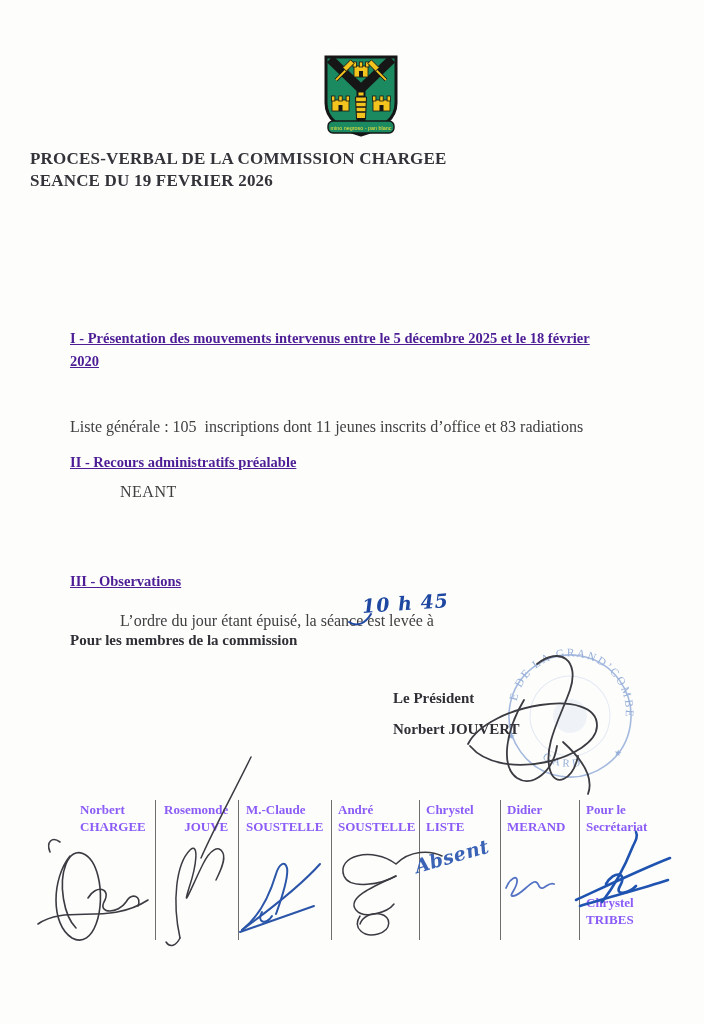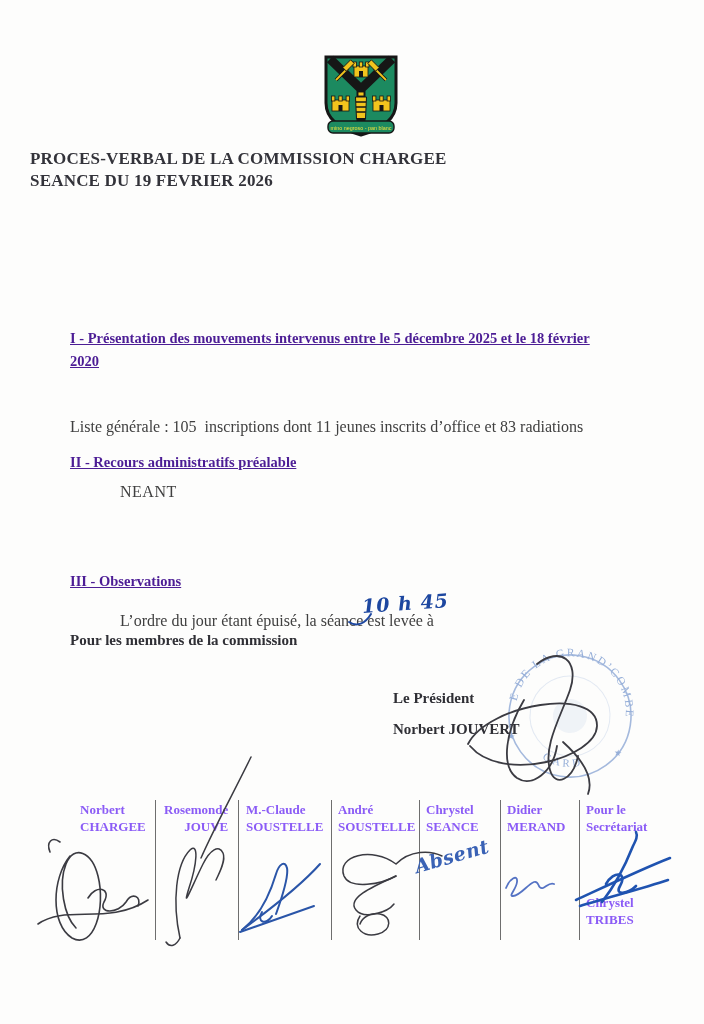--- a/index.html
+++ b/index.html
@@ -122,21 +122,21 @@
   <div class="abs name-cell" style="left:164px;top:802px;text-align:right;">
     <span>Rosemonde</span><br><span>JOUVE</span>
   </div>
   <div class="abs name-cell" style="left:246px;top:802px;">
     <span>M.-Claude</span><br><span>SOUSTELLE</span>
   </div>
   <div class="abs name-cell" style="left:338px;top:802px;">
     <span>André</span><br><span>SOUSTELLE</span>
   </div>
   <div class="abs name-cell" style="left:426px;top:802px;">
-    <span>Chrystel</span><br><span>SEANCE</span>
+    <span>Chrystel</span><br><span>LISTE</span>
   </div>
   <div class="abs name-cell" style="left:507px;top:802px;">
     <span>Didier</span><br><span>MERAND</span>
   </div>
   <div class="abs name-cell" style="left:586px;top:802px;">
     <span>Pour le</span><br><span>Secrétariat</span>
   </div>
   <div class="abs name-cell" style="left:586px;top:895px;">
     <span>Chrystel</span><br><span>TRIBES</span>
   </div>

